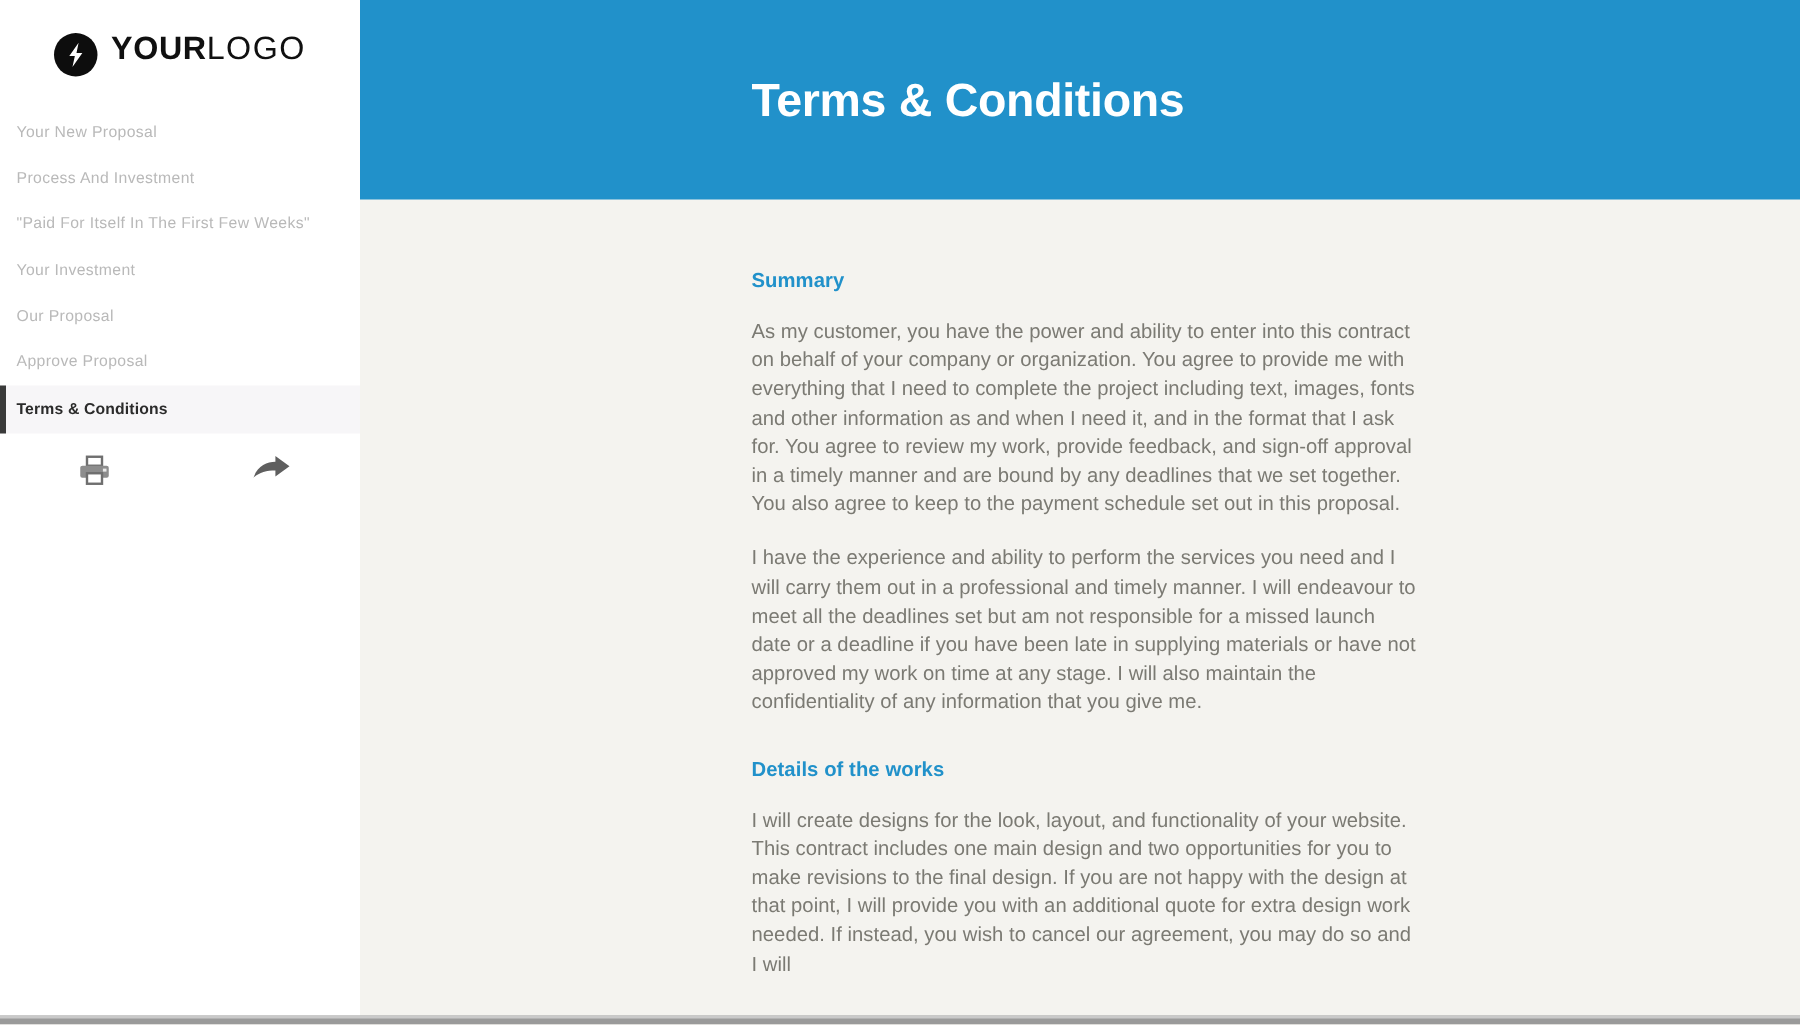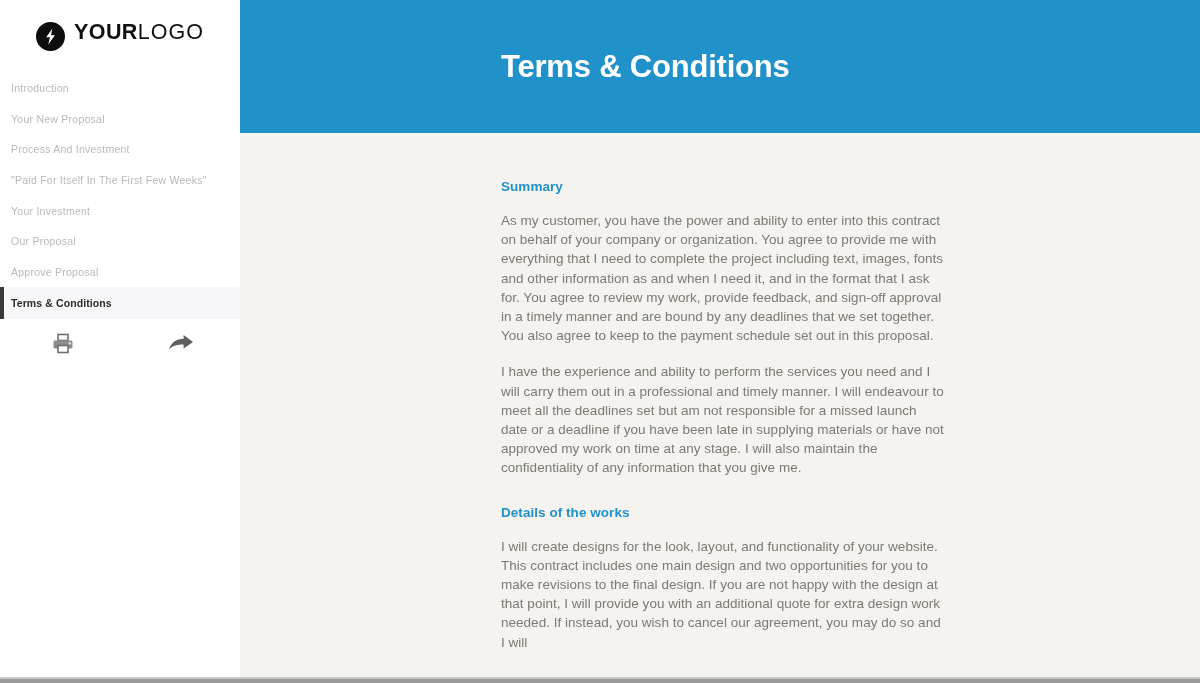--- a/index.html
+++ b/index.html
@@ -208,23 +208,20 @@
             <path d="M9.4 0.5 L3.2 9.3 L6.9 9.3 L5.3 16.6 L11.9 7.3 L8.0 7.3 Z" fill="#ffffff"></path>
           </svg>
         </span>
         <span class="logo-text">
           <span class="b">YOUR</span><span class="l">LOGO</span>
         </span>
       </div>
     </div>
 
     <nav class="nav">
-      <div class="nav-item">
-        <span>Introduction</span>
-      </div>
       <div class="nav-item">
         <span>Your New Proposal</span>
       </div>
       <div class="nav-item">
         <span>Process And Investment</span>
       </div>
       <div class="nav-item">
         <span>"Paid For Itself In The First Few Weeks"</span>
       </div>
       <div class="nav-item">

